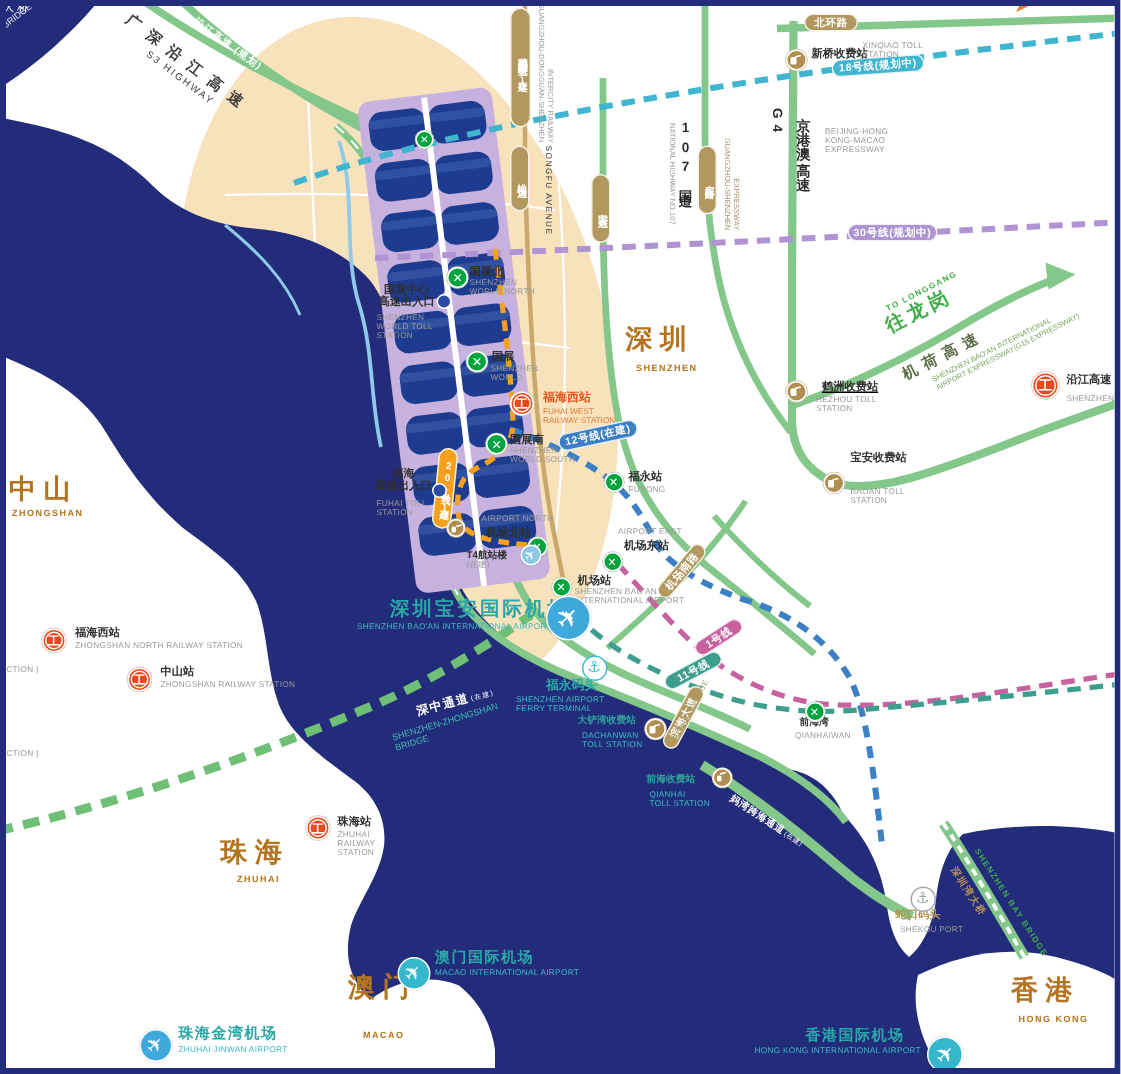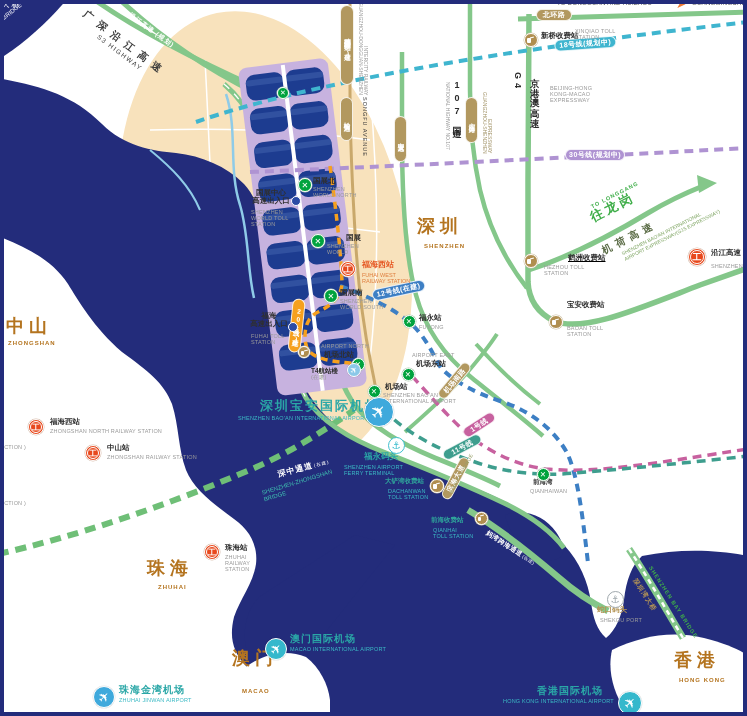--- a/index.html
+++ b/index.html
@@ -285,21 +285,21 @@
         <span class="ln eg">WORLD TOLL</span>
         <span class="ln eg">STATION</span>
       </div>
       <div class="lbl" style="left: 313px; top: 177px;">
         <span class="ln cb7">国展北</span>
       </div>
       <div class="lbl" style="left: 313px; top: 186px;">
         <span class="ln eg">SHENZHEN</span>
         <span class="ln eg">WORLD NORTH</span>
       </div>
-      <div class="lbl" style="left: 346px; top: 234px;">
+      <div class="lbl" style="left: 328px; top: 234px;">
         <span class="ln cb7">国展</span>
       </div>
       <div class="lbl" style="left: 327px; top: 243px;">
         <span class="ln eg">SHENZHEN</span>
         <span class="ln eg">WORLD</span>
       </div>
       <div class="lbl" style="left: 340px; top: 289px;">
         <span class="ln cb7">国展南</span>
       </div>
       <div class="lbl" style="left: 340px; top: 298px;">
@@ -312,21 +312,21 @@
       <div class="lbl" style="left: 362px; top: 272px;">
         <span class="ln eo">FUHAI WEST</span>
         <span class="ln eo">RAILWAY STATION</span>
       </div>
       <div class="lbl" style="left: 417px; top: 216px;">
         <span class="ln city">深圳</span>
       </div>
       <div class="lbl" style="left: 424px; top: 243px;">
         <span class="ln cityen">SHENZHEN</span>
       </div>
-      <div class="lbl" style="left: 568px; top: 254px; text-decoration: underline;">
+      <div class="lbl" style="left: 548px; top: 254px; text-decoration: underline;">
         <span class="ln cb7">鹤洲收费站</span>
       </div>
       <div class="lbl" style="left: 544px; top: 264px;">
         <span class="ln eg">HEZHOU TOLL</span>
         <span class="ln eg">STATION</span>
       </div>
       <div class="lbl" style="left: 419px; top: 314px;">
         <span class="ln cb7">福永站</span>
       </div>
       <div class="lbl" style="left: 419px; top: 324px;">

